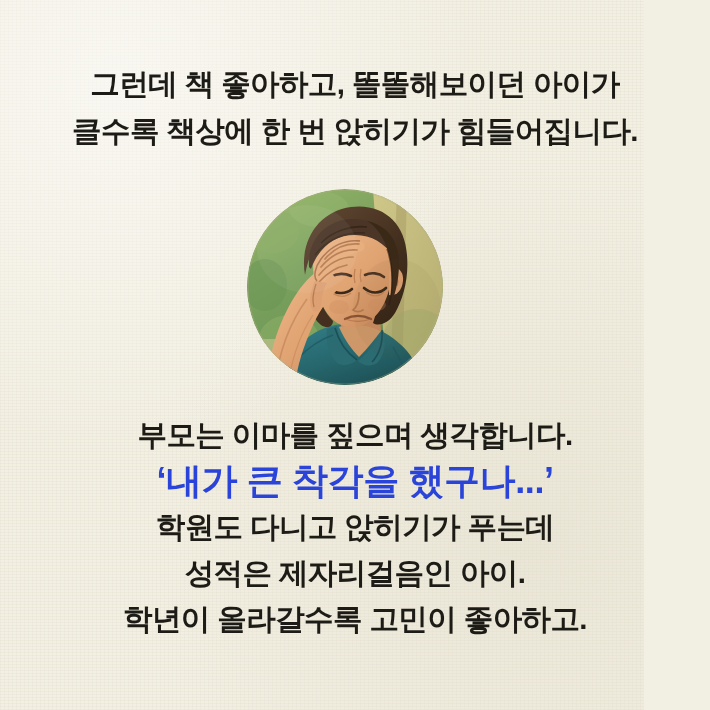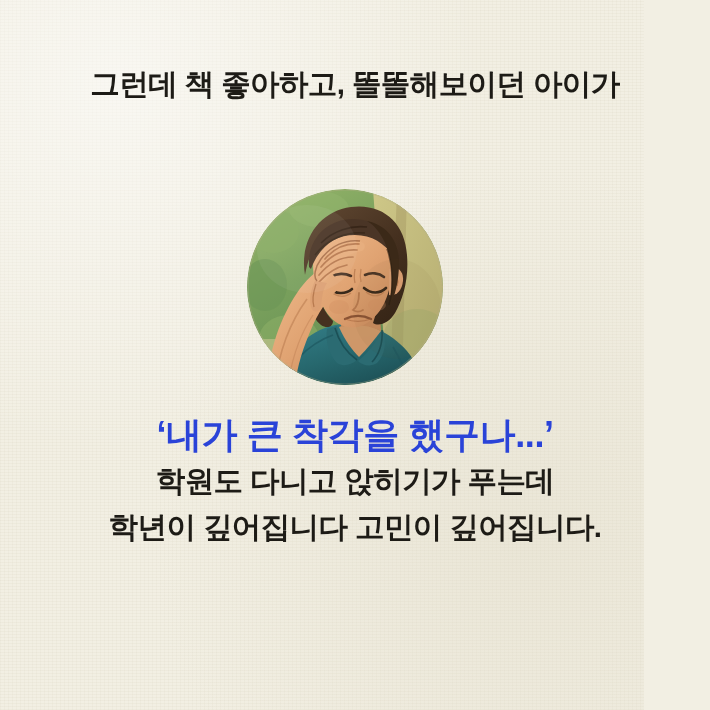--- a/index.html
+++ b/index.html
@@ -81,20 +81,21 @@
   }
   #portrait svg { display: block; }
 </style>
 </head>
 <body>
 
 <div id="card">
 
   <div class="headline">
     <div class="line">그런데 책 좋아하고, 똘똘해보이던 아이가</div>
+    <div class="line">클수록 책상에 한 번 앉히기가 힘들어집니다.</div>
   </div>
 
   <div id="portrait">
     <svg width="196" height="196" viewBox="0 0 196 196" xmlns="http://www.w3.org/2000/svg">
       <defs>
         <clipPath id="circClip">
           <circle cx="98" cy="98" r="98"></circle>
         </clipPath>
         <linearGradient id="bgGreen" x1="0" y1="0" x2="0.6" y2="1">
           <stop offset="0%" stop-color="#9ab86c"></stop>
@@ -207,18 +208,20 @@
         <path d="M70 92 C66 88 68 78 74 70 C84 57 98 50 113 52" fill="none" stroke="#9c6340" stroke-width="1.5" opacity="0.8"></path>
 
         <ellipse cx="60" cy="60" rx="50" ry="44" fill="#ffffff" opacity="0.06"></ellipse>
         <ellipse cx="150" cy="120" rx="44" ry="50" fill="#6b4a2c" opacity="0.05"></ellipse>
         <circle cx="98" cy="98" r="97" fill="none" stroke="#b9ae8c" stroke-width="1.2" opacity="0.35"></circle>
       </g>
     </svg>
   </div>
 
   <div class="lower">
+    <div class="line">부모는 이마를 짚으며 생각합니다.</div>
     <div class="line quote">‘내가 큰 착각을 했구나...’</div>
     <div class="line">학원도 다니고 앉히기가 푸는데</div>
-    <div class="line">학년이 깊어집니다 고민이 깊어집니다.</div>
+    <div class="line">성적은 제자리걸음인 아이.</div>
+    <div class="line">학년이 올라갈수록 고민이 좋아하고.</div>
   </div>
 
 </div>
 
 </body></html>

